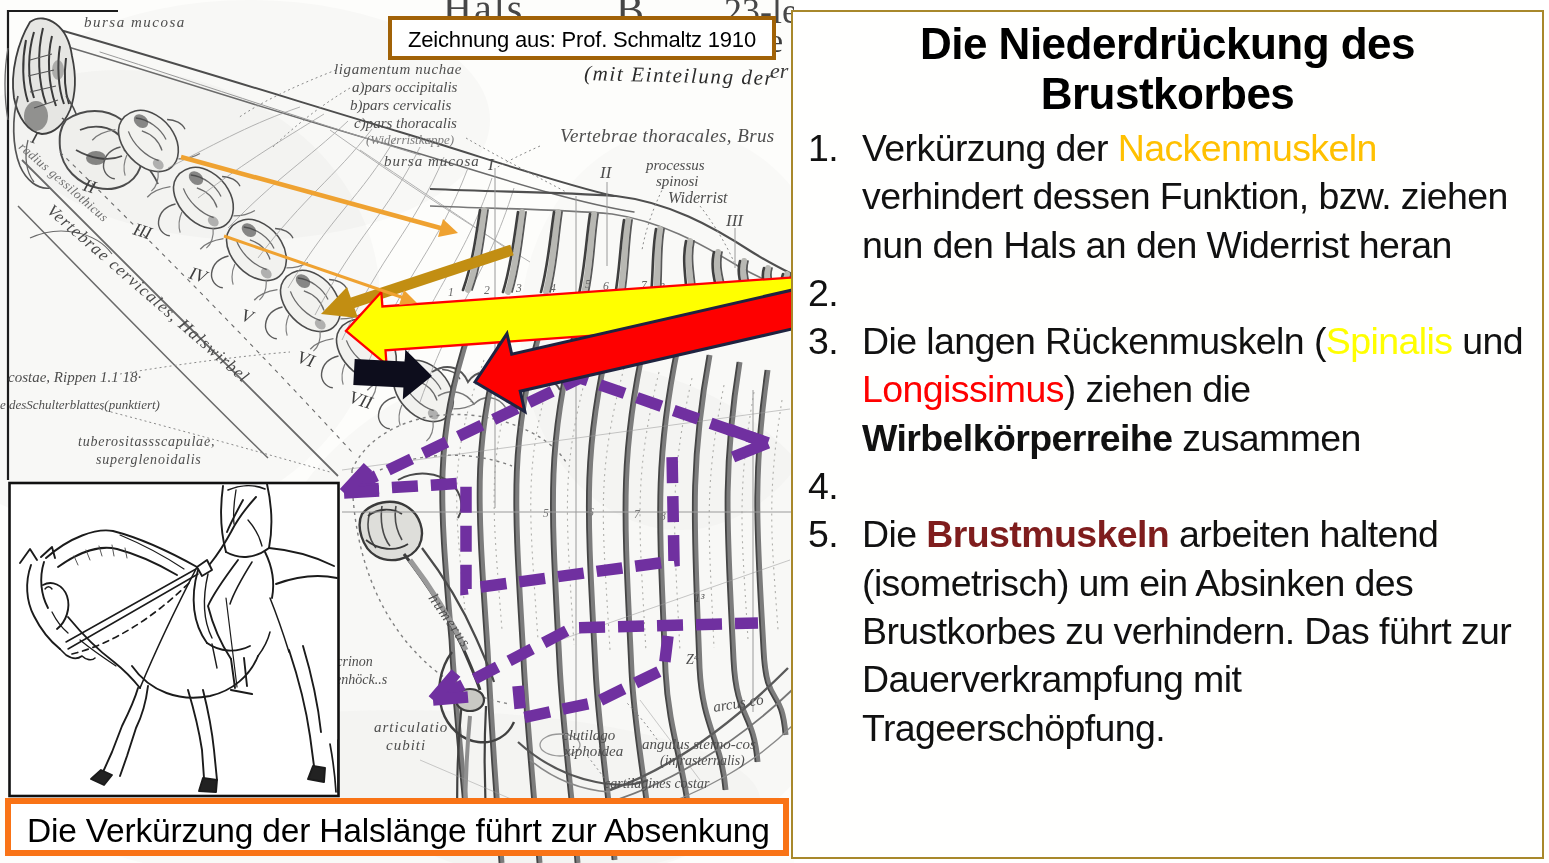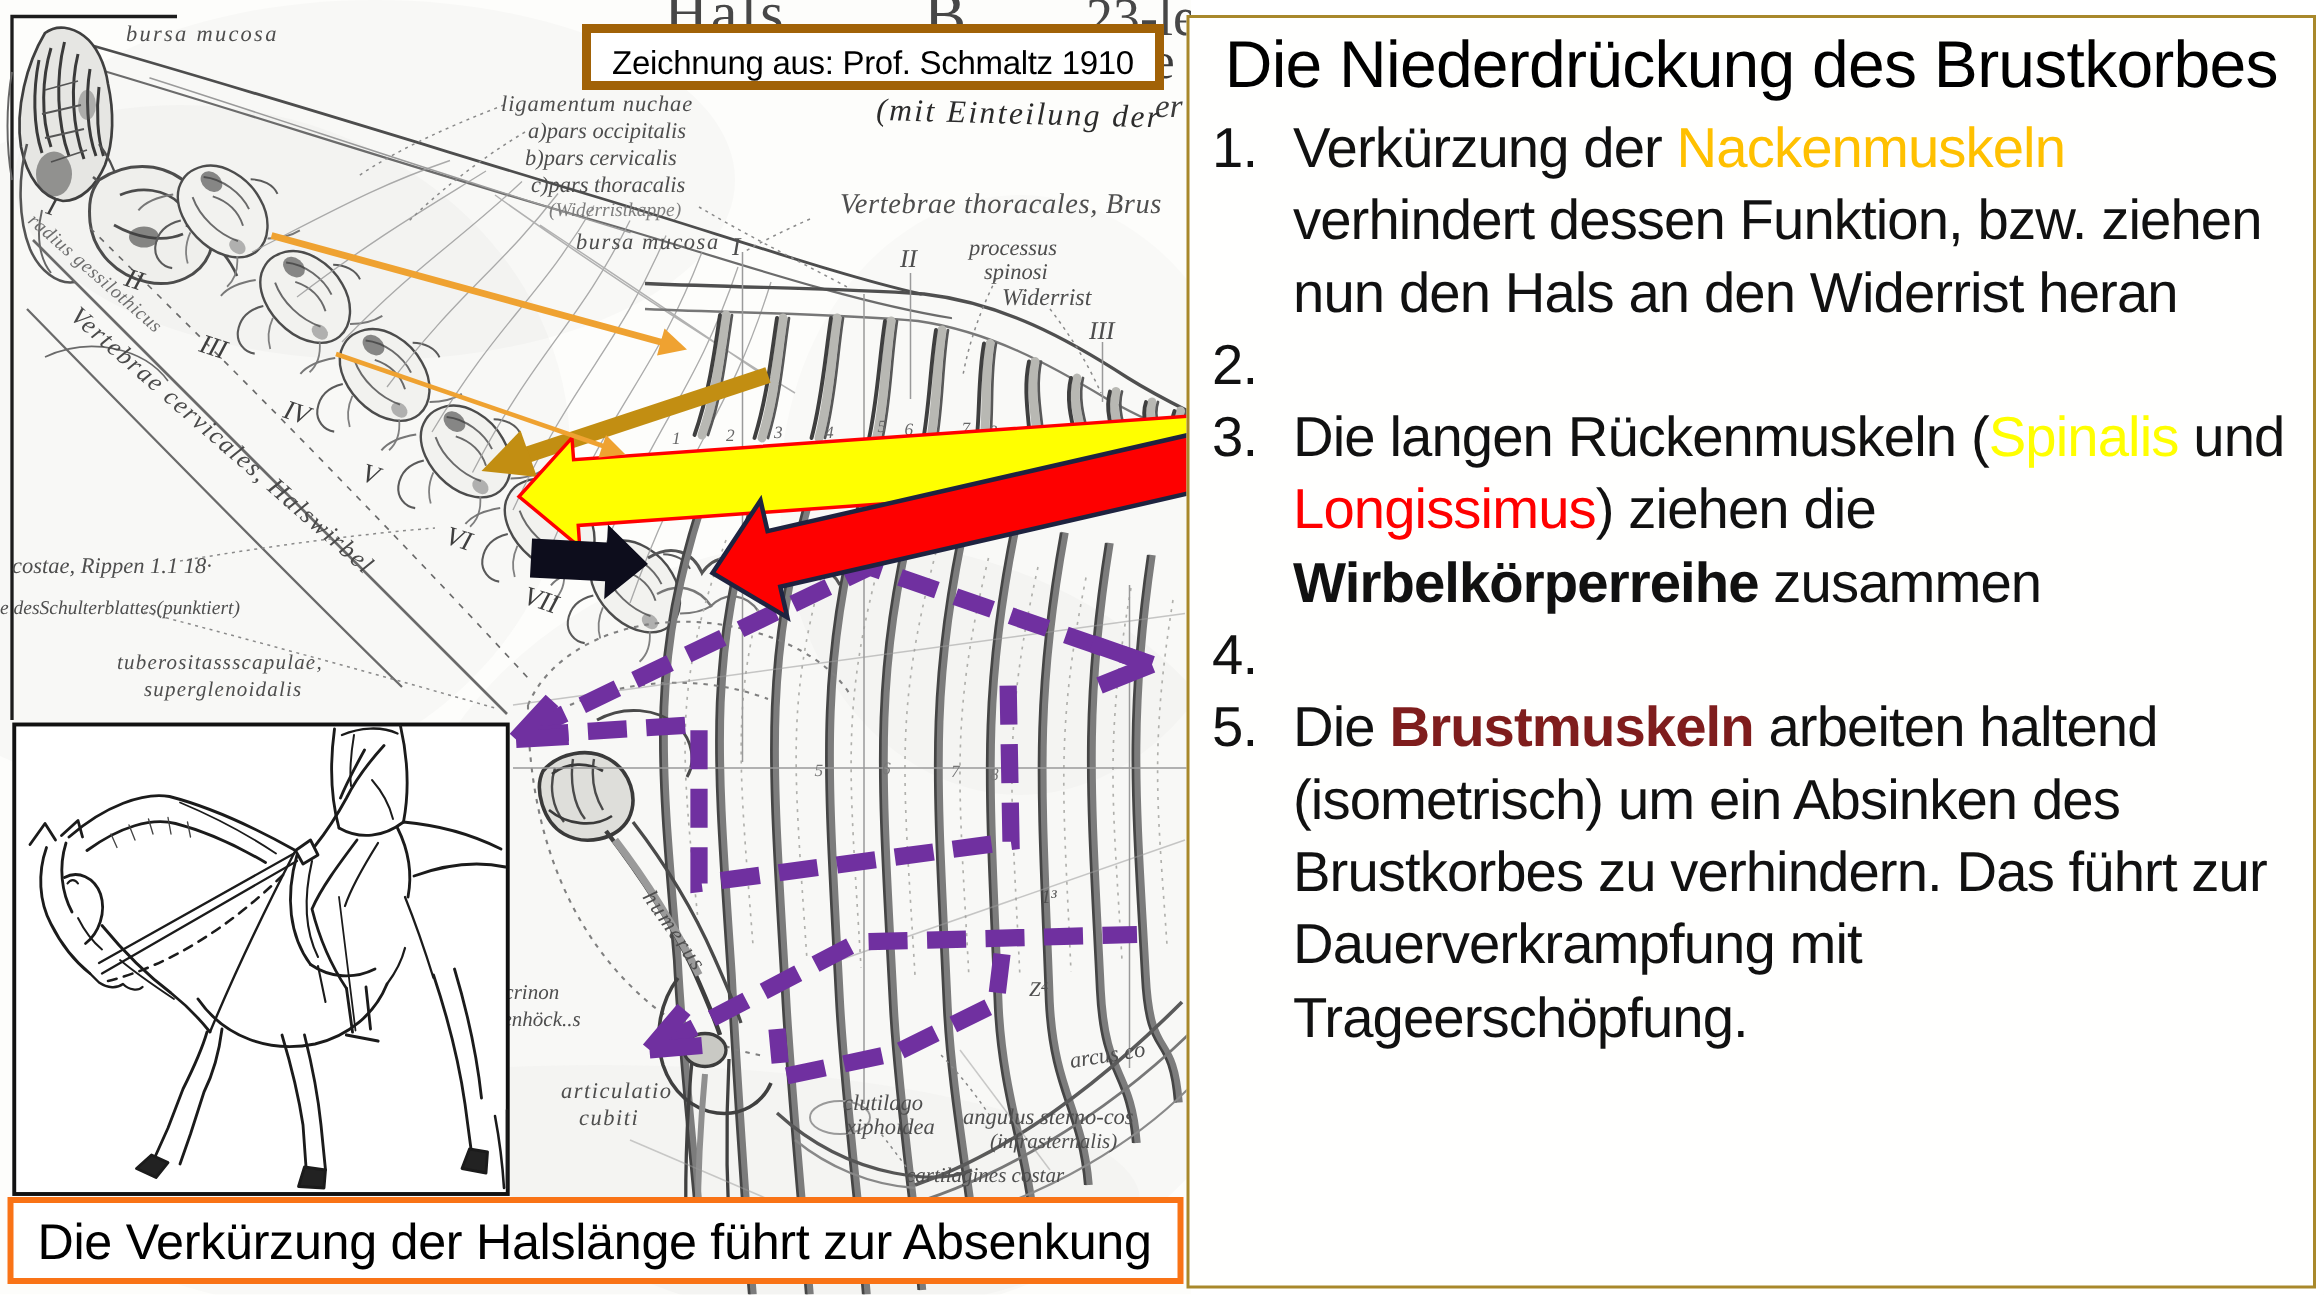--- a/index.html
+++ b/index.html
@@ -2,34 +2,34 @@
 <html><head>
 <meta charset="utf-8">
 <style>
   html,body{margin:0;padding:0;width:1549px;height:863px;overflow:hidden;background:#fff;
     font-family:"Liberation Sans",sans-serif;}
   #stage{position:relative;width:1549px;height:863px;}
   #scan{position:absolute;left:0;top:0;}
   
   #panel{position:absolute;left:791px;top:10px;width:753px;height:849px;background:#fffffe;
     border:2.5px solid #A8882B;box-sizing:border-box;}
-  #panel h1{margin:7px 0 0 0;text-align:center;font-weight:normal;font-size:44px;color:#000;letter-spacing:-0.5px;}
+  #panel h1{margin:7px 0 0 0;text-align:center;font-weight:bold;font-size:44px;color:#000;letter-spacing:-0.5px;}
   ol.lst{margin:5px 0 0 0;padding:0;list-style:none;font-size:37.5px;line-height:48.3px;color:#111;letter-spacing:-0.6px;}
   ol.lst li{display:flex;}
   ol.lst .n{width:54px;padding-left:15px;flex:none;}
   .or{color:#FFC000;font-weight:normal}
   .dy{color:#BF9000}
   .ye{color:#FFFF00;font-weight:normal}
   .re{color:#FF0000}
   .pu{color:#7f1d1d;font-weight:bold}
   
   #zbox{position:absolute;left:388px;top:16px;width:388px;height:44px;background:#fff;
-    border:6px solid #a16207;box-sizing:border-box;font-size:22px;color:#000;text-align:center;line-height:40px;white-space:nowrap;letter-spacing:-0.2px;}
+    border:4px solid #a16207;box-sizing:border-box;font-size:22px;color:#000;text-align:center;line-height:40px;white-space:nowrap;letter-spacing:-0.2px;}
   #cap{position:absolute;left:5px;top:798px;width:784px;height:58px;background:#fff;
-    border:4px solid #f97316;box-sizing:border-box;font-size:33.5px;color:#000;line-height:53px;padding-left:16px;white-space:nowrap;letter-spacing:-0.2px;}
+    border:6px solid #f97316;box-sizing:border-box;font-size:33.5px;color:#000;line-height:53px;padding-left:16px;white-space:nowrap;letter-spacing:-0.2px;}
 </style>
 </head>
 <body>
 <div id="stage">
 
   <svg id="scan" width="794" height="863" viewBox="0 0 794 863">
 
 <rect x="0" y="0" width="794" height="863" fill="#fdfdfb"></rect>
 
 <g fill="#8a8a80">

